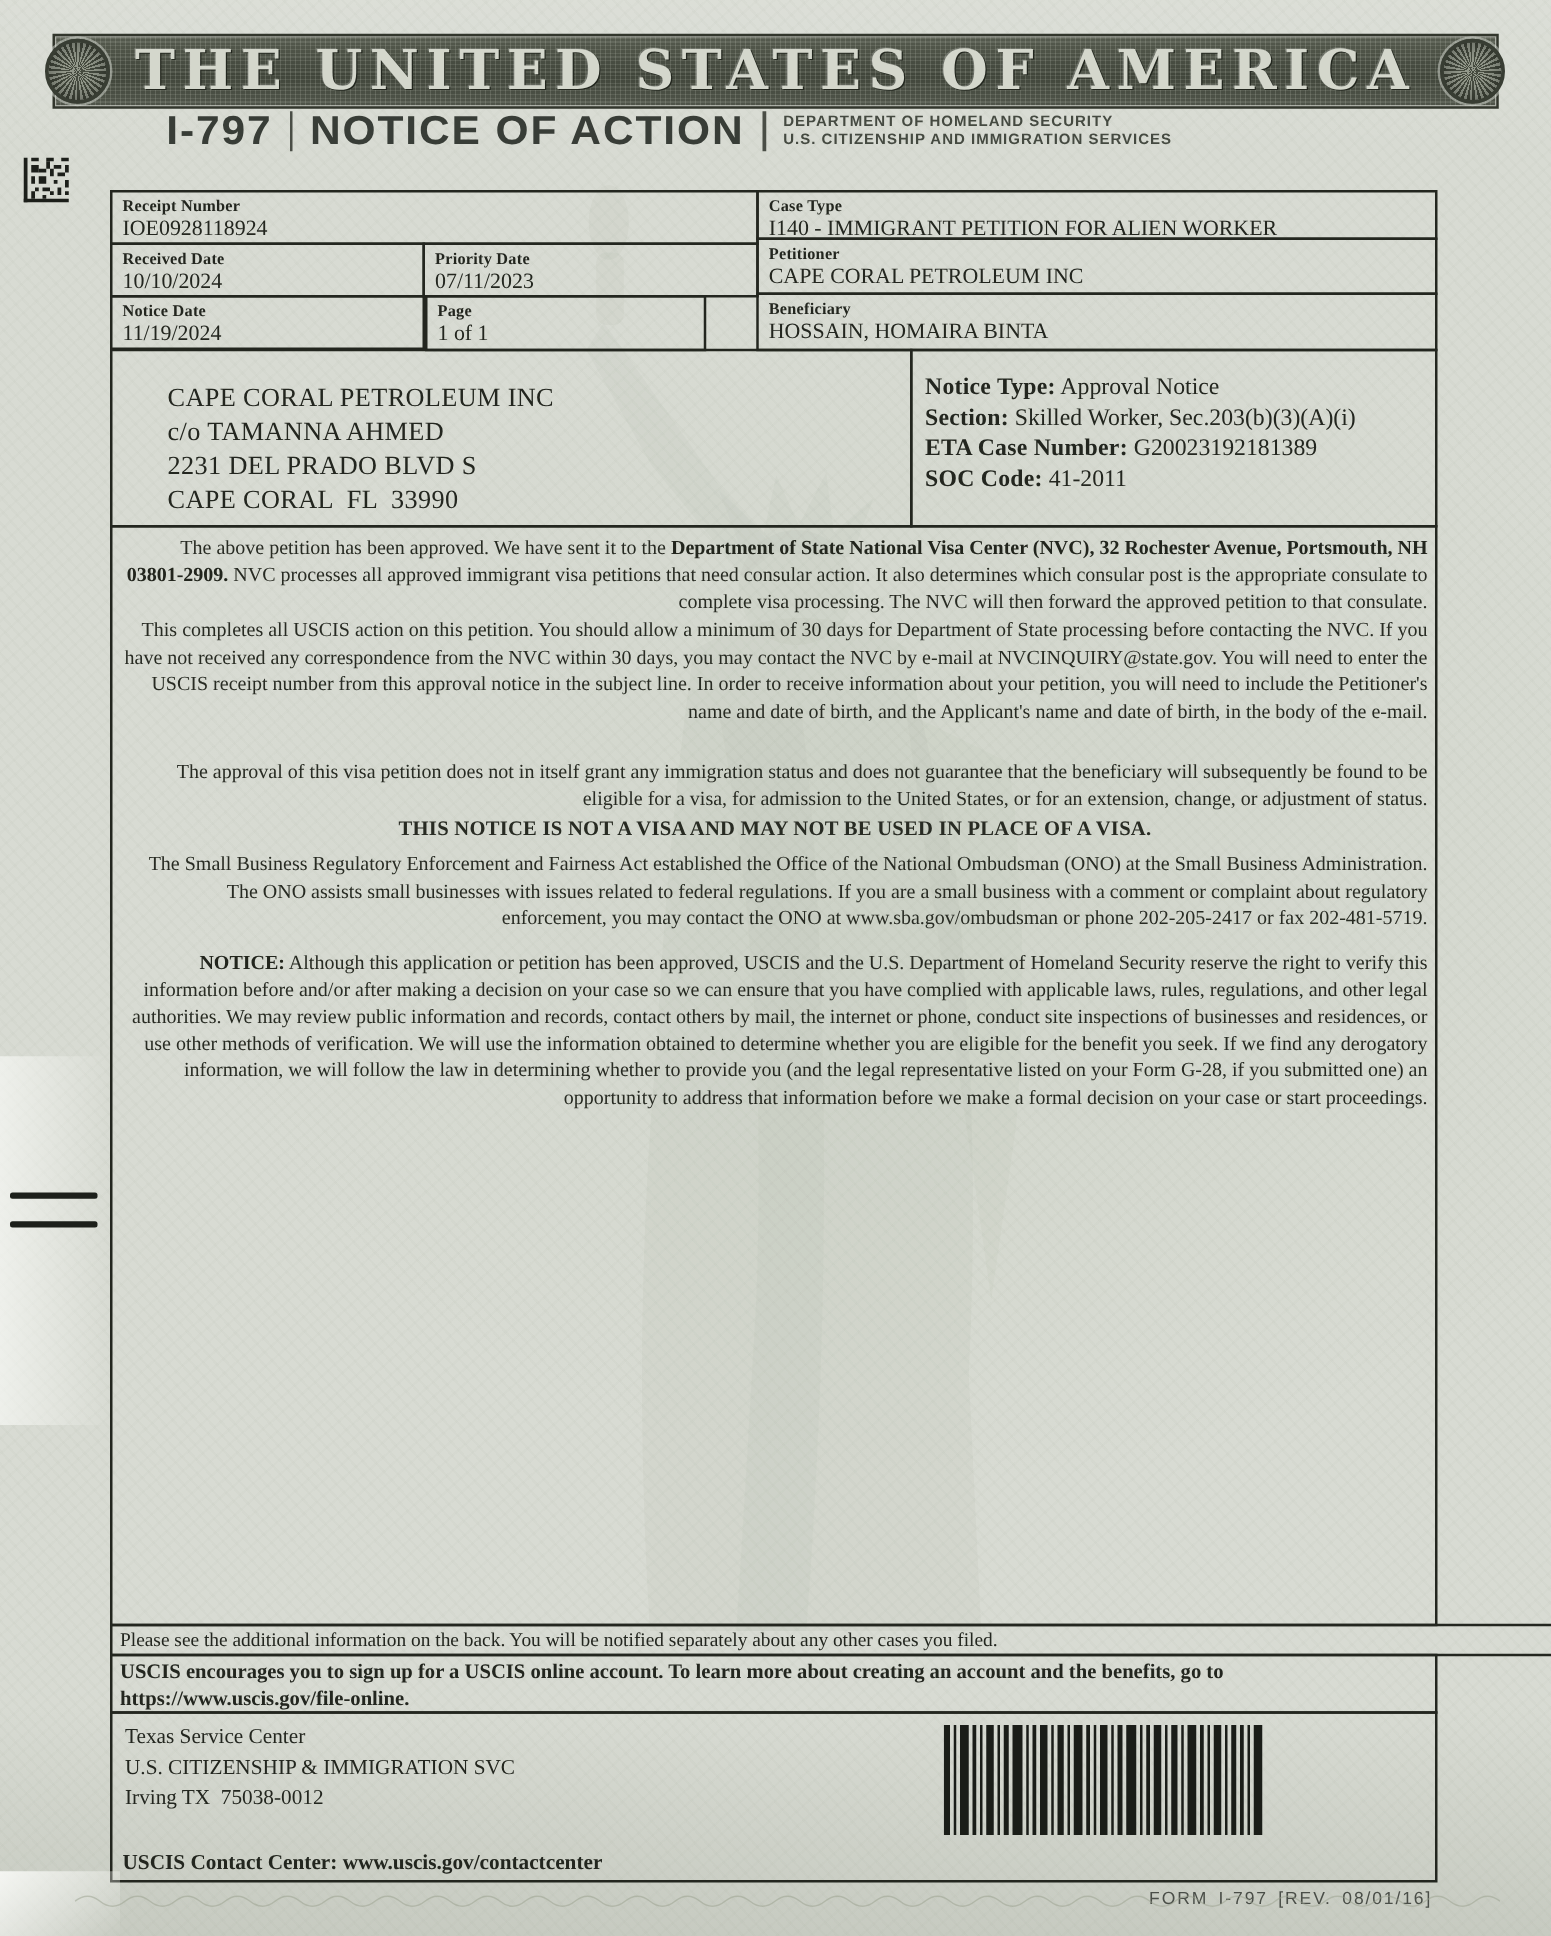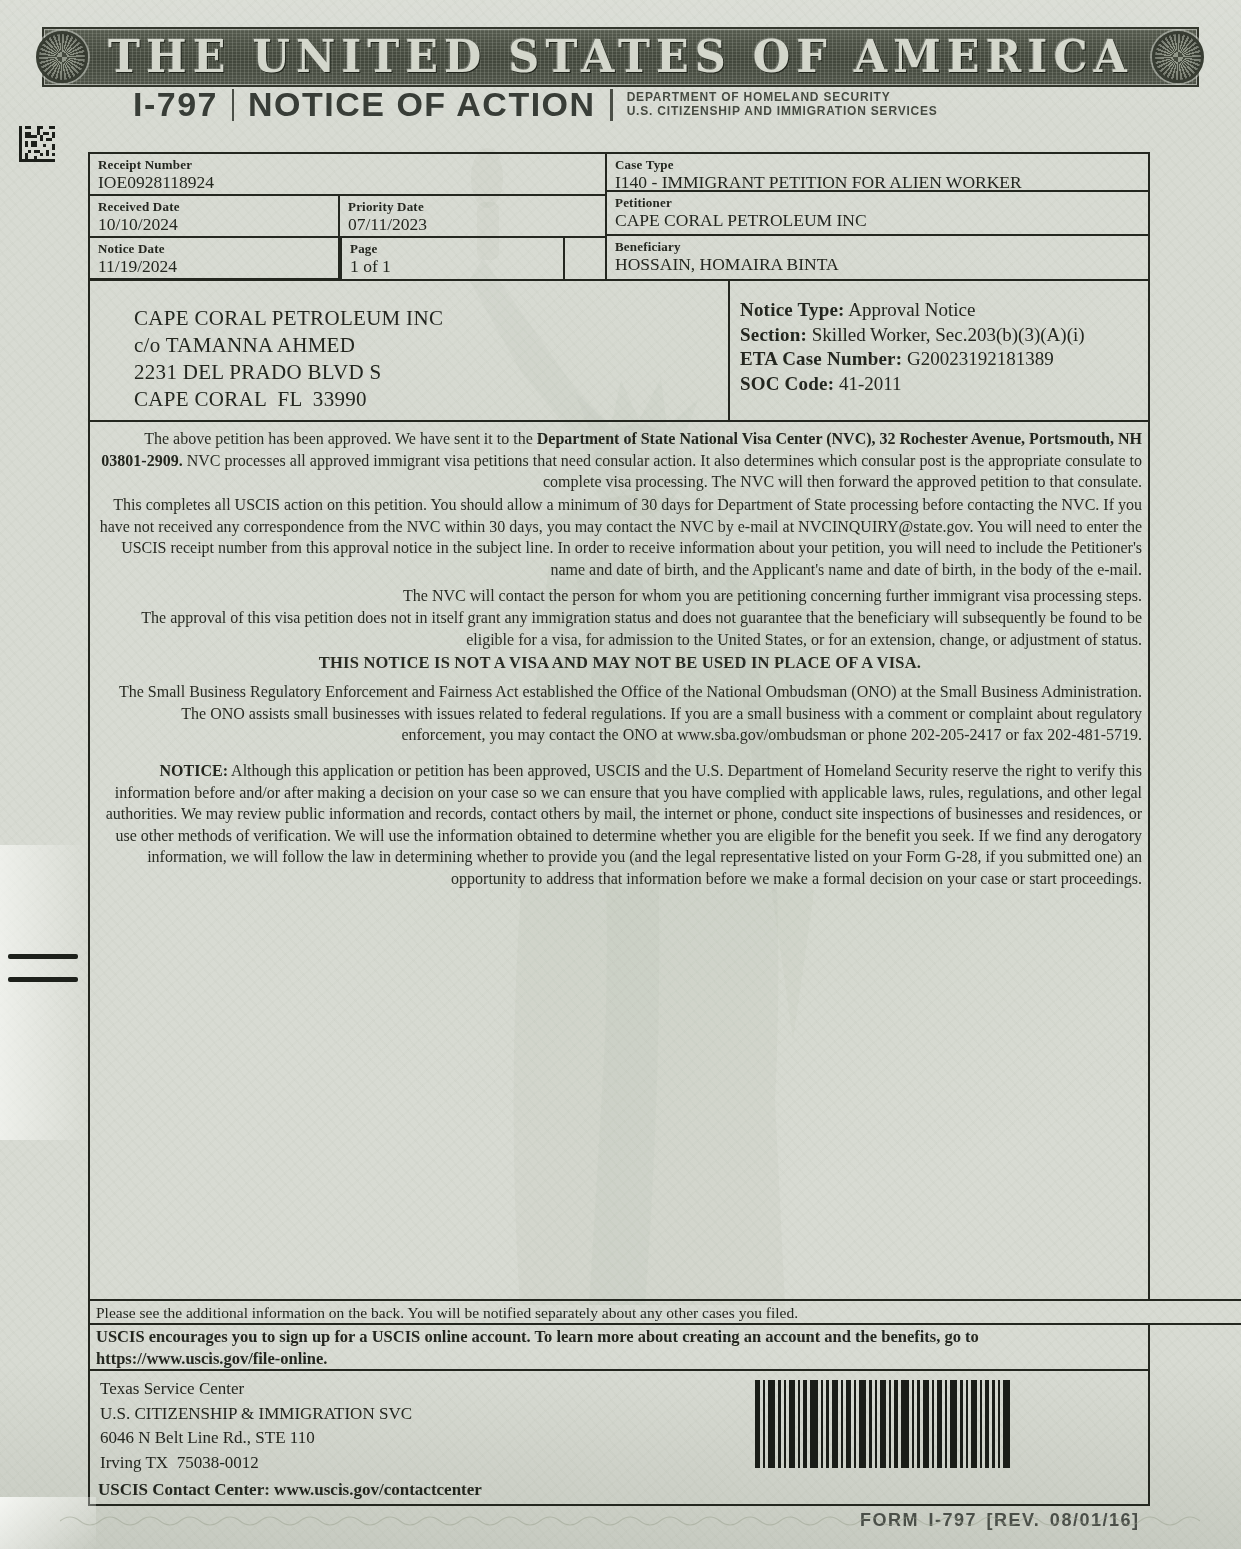--- a/index.html
+++ b/index.html
@@ -103,23 +103,23 @@
   .center-warning{
     text-align:center;font-weight:bold;font-size:16.5px;letter-spacing:0.2px;
   }
 
   
   .rowtext{font-size:15.5px;line-height:21px;padding:1px 6px;}
   .rowtext.bold{font-weight:bold;font-size:16.5px;line-height:22px;}
   .service-block div{font-size:17px;line-height:24.5px;white-space:pre-wrap;}
   .contact-line{font-weight:bold;font-size:17px;}
   .form-rev{
-    font-family:"Liberation Sans", sans-serif;font-weight:bold;
-    font-size:18px;letter-spacing:1.5px;word-spacing:3px;color:#4a4e48;
-    text-align:left;
+    font-family:"Liberation Sans", sans-serif;font-weight:normal;
+    font-size:14px;letter-spacing:1.5px;word-spacing:3px;color:#4a4e48;
+    text-align:center;
   }
 
   
   .regline{left:8px;width:70px;height:5px;background:#1d201b;border-radius:2px;}
   .light-band{
     left:0;top:845px;width:88px;height:295px;
     background:linear-gradient(90deg, rgba(250,251,248,0.65), rgba(250,251,248,0));
   }
   .corner-light{
     left:0;top:1497px;width:96px;height:52px;
@@ -237,40 +237,38 @@
     <div><b>ETA Case Number:</b><span> G20023192181389</span></div>
     <div><b>SOC Code:</b><span> 41-2011</span></div>
   </div>
 
   <div class="cell" style="left:88px;top:420px;width:1062px;height:881px"></div>
 
   <p class="para" style="top:428px"><span>The above petition has been approved. We have sent it to the </span><b>Department of State National Visa Center (NVC), 32 Rochester Avenue, Portsmouth, NH 03801-2909.</b><span> NVC processes all approved immigrant visa petitions that need consular action. It also determines which consular post is the appropriate consulate to complete visa processing. The NVC will then forward the approved petition to that consulate.</span></p>
 
   <p class="para" style="top:494px">This completes all USCIS action on this petition. You should allow a minimum of 30 days for Department of State processing before contacting the NVC. If you have not received any correspondence from the NVC within 30 days, you may contact the NVC by e-mail at NVCINQUIRY@state.gov. You will need to enter the USCIS receipt number from this approval notice in the subject line. In order to receive information about your petition, you will need to include the Petitioner's name and date of birth, and the Applicant's name and date of birth, in the body of the e-mail.</p>
 
-  <p class="para" style="top:585px">The NVC will contact the person for whom you are petitioning concerning further immigrant visa processing steps.</p>
   <p class="para" style="top:607px">The approval of this visa petition does not in itself grant any immigration status and does not guarantee that the beneficiary will subsequently be found to be eligible for a visa, for admission to the United States, or for an extension, change, or adjustment of status.</p>
 
   <p class="para center-warning" style="top:652px">THIS NOTICE IS NOT A VISA AND MAY NOT BE USED IN PLACE OF A VISA.</p>
 
   <p class="para" style="top:681px">The Small Business Regulatory Enforcement and Fairness Act established the Office of the National Ombudsman (ONO) at the Small Business Administration. The ONO assists small businesses with issues related to federal regulations. If you are a small business with a comment or complaint about regulatory enforcement, you may contact the ONO at www.sba.gov/ombudsman or phone 202-205-2417 or fax 202-481-5719.</p>
 
   <p class="para" style="top:760px"><b>NOTICE:</b><span> Although this application or petition has been approved, USCIS and the U.S. Department of Homeland Security reserve the right to verify this information before and/or after making a decision on your case so we can ensure that you have complied with applicable laws, rules, regulations, and other legal authorities. We may review public information and records, contact others by mail, the internet or phone, conduct site inspections of businesses and residences, or use other methods of verification. We will use the information obtained to determine whether you are eligible for the benefit you seek. If we find any derogatory information, we will follow the law in determining whether to provide you (and the legal representative listed on your Form G-28, if you submitted one) an opportunity to address that information before we make a formal decision on your case or start proceedings.</span></p>
 
   <div class="cell rowtext" style="left:88px;top:1299px;width:1232px;height:26px;padding:1px 6px">
     <span>Please see the additional information on the back. You will be notified separately about any other cases you filed.</span>
   </div>
   <div class="cell rowtext bold" style="left:88px;top:1323px;width:1062px;height:48px;padding:1px 6px">
     <span>USCIS encourages you to sign up for a USCIS online account. To learn more about creating an account and the benefits, go to https://www.uscis.gov/file-online.</span>
   </div>
   <div class="cell" style="left:88px;top:1369px;width:1062px;height:137px">
     <div class="service-block" style="padding:3px 0 0 2px">
       <div>Texas Service Center</div>
       <div>U.S. CITIZENSHIP &amp; IMMIGRATION SVC</div>
-      <div>6046 N Belt Line Rd., STE 110</div>
       <div>Irving TX  75038-0012</div>
     </div>
     <div class="contact-line" style="position:absolute;left:8px;bottom:4px">USCIS Contact Center: www.uscis.gov/contactcenter</div>
   </div>
 
   <svg class="abs" style="left:755px;top:1380px;width:255px;height:88px" viewBox="0 0 255 88" aria-hidden="true">
     <g fill="#1a1d18">
       <rect x="0" y="0" width="5" height="88"></rect>
         <rect x="8" y="0" width="2" height="88"></rect>
       <rect x="13" y="0" width="7" height="88"></rect>

